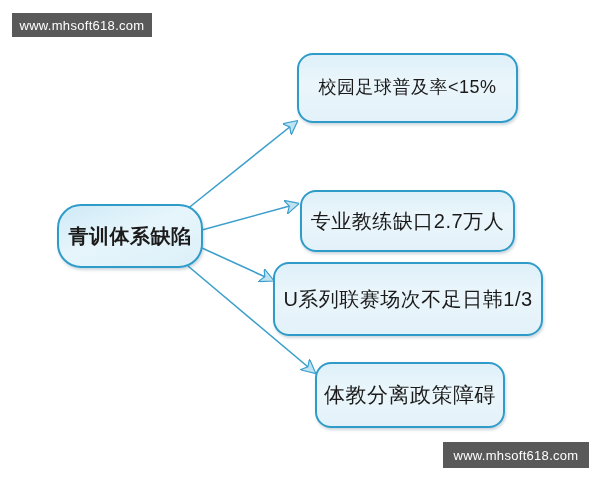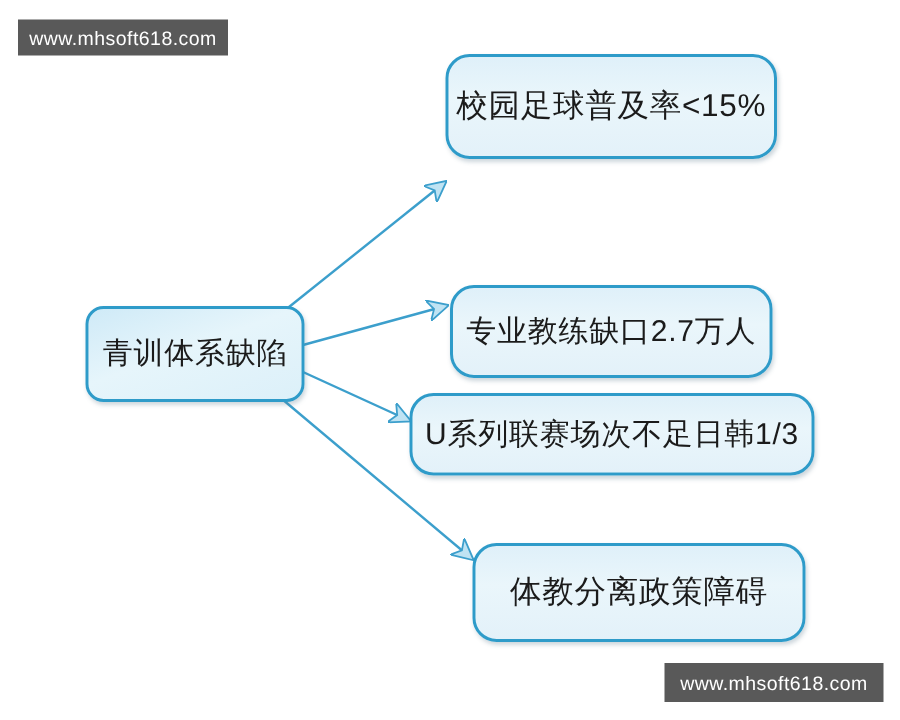--- a/index.html
+++ b/index.html
@@ -37,21 +37,22 @@
     box-shadow: 1px 2px 3px rgba(90, 120, 140, 0.30);
     color: #1b1b1b;
     font-size: 20px;
     line-height: 1.1;
     letter-spacing: 0.5px;
     white-space: nowrap;
     text-align: center;
   }
   .node.source {
     background: linear-gradient(160deg, #cfeaf7 0%, #e6f5fb 45%, #dcf0f9 100%);
-    border-radius: 12px;
+    border-radius: 24px;
+    font-weight: bold;
   }
   .node-label {
     display: block;
     padding: 0 2px;
   }
   .watermark {
     position: absolute;
     box-sizing: border-box;
     background: #595959;
     color: #ffffff;
@@ -79,33 +80,33 @@
         <line x1="202" y1="230" x2="297" y2="204" stroke="#3c9fcc" stroke-width="1.6" marker-end="url(#arrowhead)"></line>
         <line x1="202" y1="248" x2="272" y2="280" stroke="#3c9fcc" stroke-width="1.6" marker-end="url(#arrowhead)"></line>
         <line x1="188" y1="266" x2="314" y2="372" stroke="#3c9fcc" stroke-width="1.6" marker-end="url(#arrowhead)"></line>
       </g>
   </svg>
 
   <div class="node source" style="left: 57px; top: 204px; width: 146px; height: 64px; font-size: 20px; border-color: rgb(46, 155, 201); color: rgb(27, 27, 27);">
     <span class="node-label">青训体系缺陷</span>
   </div>
 
-  <div class="node" style="left: 297px; top: 36px; width: 221px; height: 70px; font-size: 21px; border-color: rgb(46, 155, 201); color: rgb(27, 27, 27);">
+  <div class="node" style="left: 297px; top: 53px; width: 221px; height: 70px; font-size: 18px; border-color: rgb(46, 155, 201); color: rgb(27, 27, 27);">
     <span class="node-label">校园足球普及率&lt;15%</span>
   </div>
 
   <div class="node" style="left: 300px; top: 158px; width: 215px; height: 62px; font-size: 20px; border-color: rgb(46, 155, 201); color: rgb(27, 27, 27); margin-top: 32px;">
     <span class="node-label">专业教练缺口2.7万人</span>
   </div>
 
-  <div class="node" style="left: 273px; top: 262px; width: 270px; height: 55px; font-size: 20px; border-color: rgb(46, 155, 201); color: rgb(27, 27, 27);">
+  <div class="node" style="left: 273px; top: 262px; width: 270px; height: 74px; font-size: 20px; border-color: rgb(46, 155, 201); color: rgb(27, 27, 27);">
     <span class="node-label">U系列联赛场次不足日韩1/3</span>
   </div>
 
-  <div class="node" style="left: 315px; top: 362px; width: 222px; height: 66px; font-size: 21px; border-color: rgb(46, 155, 201); color: rgb(27, 27, 27);">
+  <div class="node" style="left: 315px; top: 362px; width: 190px; height: 66px; font-size: 21px; border-color: rgb(46, 155, 201); color: rgb(27, 27, 27);">
     <span class="node-label">体教分离政策障碍</span>
   </div>
 
   <div class="watermark" style="left: 12px; top: 13px; width: 140px; height: 24px; background: rgb(89, 89, 89); color: rgb(255, 255, 255);">
     <span>www.mhsoft618.com</span>
   </div>
 
   <div class="watermark" style="left: 443px; top: 442px; width: 146px; height: 26px; background: rgb(89, 89, 89); color: rgb(255, 255, 255);">
     <span>www.mhsoft618.com</span>
   </div>

